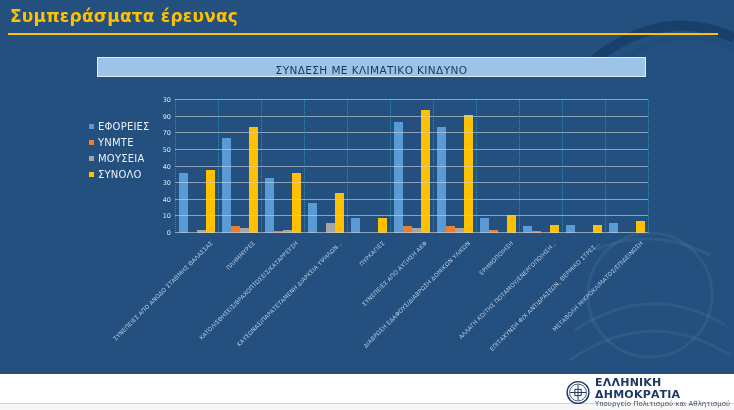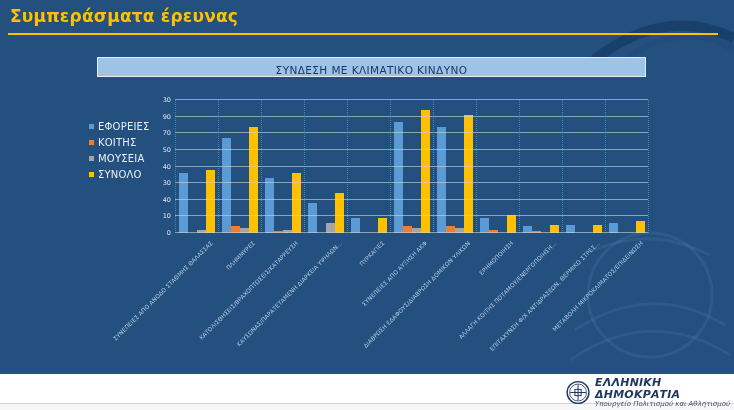--- a/index.html
+++ b/index.html
@@ -19,21 +19,21 @@
   .bar{width:100%;}
   .yticks{position:absolute;left:145px;top:100px;width:26px;height:133px;}
   .ytick{position:absolute;right:0;transform:translateY(50%);bottom:0;font-size:6.5px;color:#DCE6F2;}
   .xlabels{position:absolute;left:175px;top:236px;width:473px;height:130px;}
   .xlabel-anchor{position:absolute;top:4px;width:0;height:0;}
   .xlabel-text{position:absolute;right:0;top:0;transform:rotate(-45deg);transform-origin:100% 0;white-space:nowrap;font-size:5.8px;letter-spacing:.1px;color:#B9CBE3;}
   .legend{position:absolute;left:89px;top:121px;}
   .legend-item{display:flex;align-items:center;margin-bottom:5px;}
   .legend-swatch{width:5px;height:5px;margin-right:4px;display:inline-block;}
   .legend-label{font-size:10px;color:#EAF0F8;letter-spacing:.2px;}
-  .footer{position:absolute;left:0;top:374px;width:734px;height:36px;background:#fff;font-style:italic;}
+  .footer{position:absolute;left:0;top:374px;width:734px;height:36px;background:#fff;}
   .footer-rule{position:absolute;left:0;top:29px;width:734px;height:1px;background:#D4D4D4;}
   .footer-below{position:absolute;left:0;top:30px;width:734px;height:6px;background:#F7F7F7;}
   .logo{position:absolute;left:566px;top:3px;display:flex;align-items:center;}
   .logo-text{margin-left:5px;line-height:1.05;}
   .org-name{font-size:11px;font-weight:bold;color:#1F3864;letter-spacing:.2px;}
   .org-sub{font-size:7px;color:#44546A;margin-top:1px;}
   .watermark{position:absolute;pointer-events:none;}
 </style>
 </head>
 <body>
@@ -62,21 +62,21 @@
     </div>
 
     <div>
       <div class="legend" id="legend">
           <div class="legend-item">
             <span class="legend-swatch" style="background: rgb(91, 155, 213);"></span>
             <span class="legend-label">ΕΦΟΡΕΙΕΣ</span>
           </div>
           <div class="legend-item">
             <span class="legend-swatch" style="background: rgb(237, 125, 49);"></span>
-            <span class="legend-label">ΚΟΙΤΗΣ</span>
+            <span class="legend-label">ΥΝΜΤΕ</span>
           </div>
           <div class="legend-item">
             <span class="legend-swatch" style="background: rgb(165, 165, 165);"></span>
             <span class="legend-label">ΜΟΥΣΕΙΑ</span>
           </div>
           <div class="legend-item">
             <span class="legend-swatch" style="background: rgb(255, 192, 0);"></span>
             <span class="legend-label">ΣΥΝΟΛΟ</span>
           </div>
         </div>

